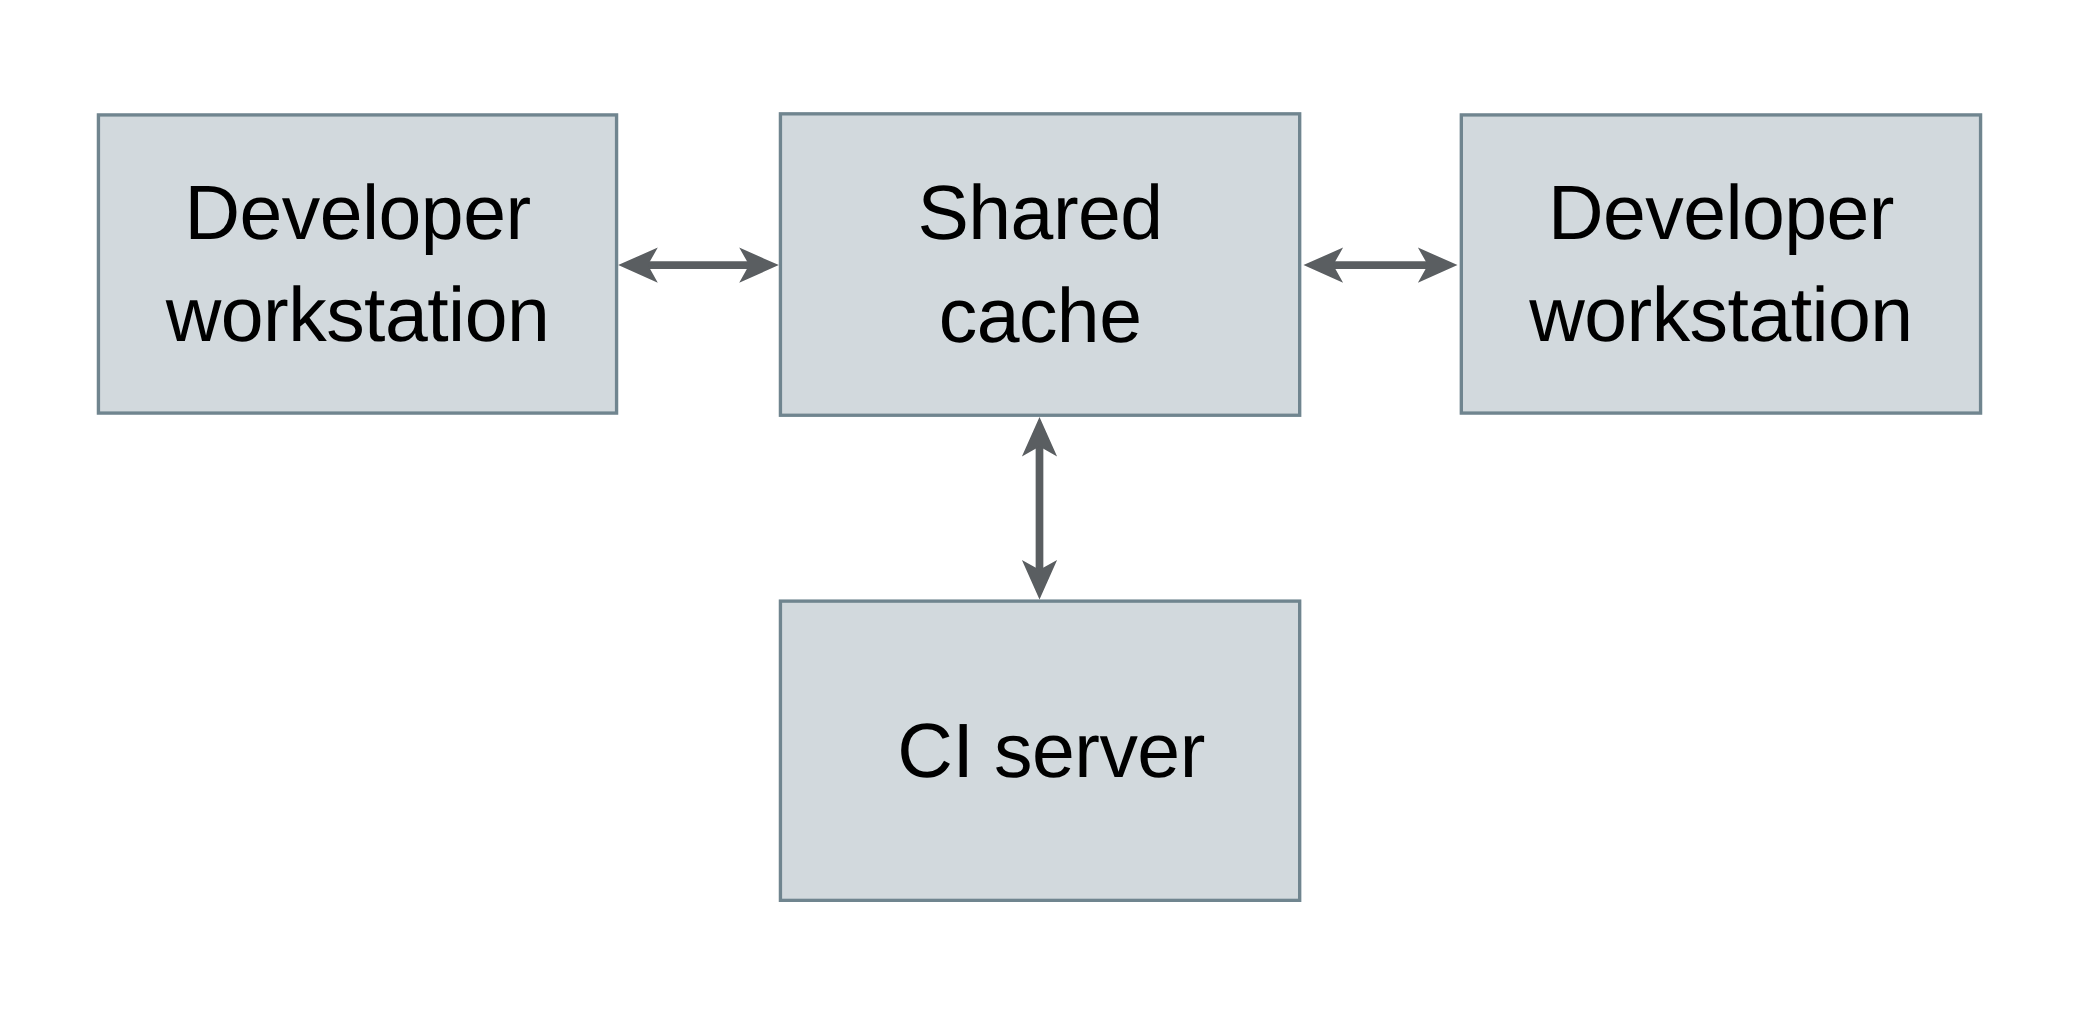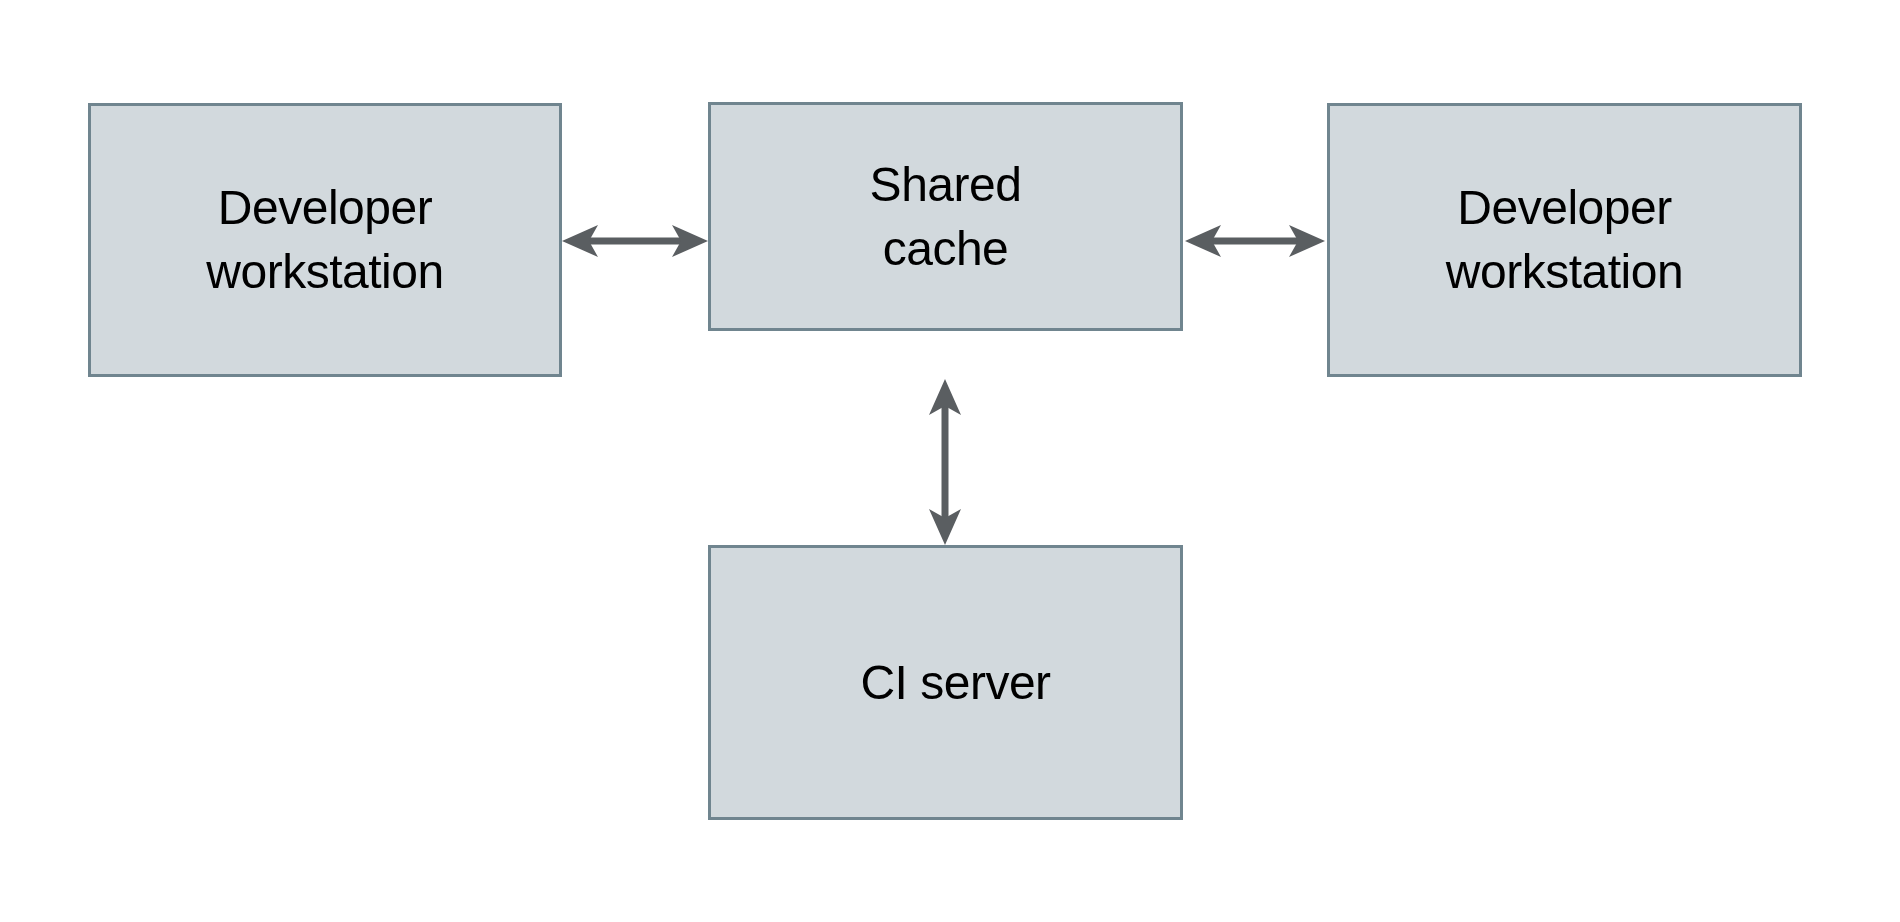--- a/index.html
+++ b/index.html
@@ -23,29 +23,29 @@
   }
   .node {
     position: absolute;
     background: var(--node-fill);
     border: 3px solid var(--node-border);
     display: flex;
     align-items: center;
     justify-content: center;
   }
   .node-label {
-    font-size: 48px;
+    font-size: 70px;
     line-height: 1.33;
     color: var(--text);
     text-align: center;
     white-space: pre-line;
     letter-spacing: -0.5px;
   }
   #node-developer-workstation-left  { left: 88px;   top: 103px; width: 474px; height: 274px; }
-  #node-shared-cache                { left: 708px;  top: 102px; width: 475px; height: 229px; }
+  #node-shared-cache                { left: 708px;  top: 102px; width: 475px; height: 277px; }
   #node-developer-workstation-right { left: 1327px; top: 103px; width: 475px; height: 274px; }
   #node-ci-server                   { left: 708px;  top: 545px; width: 475px; height: 275px; padding-left: 20px; }
   .edge {
     position: absolute;
     color: var(--arrow);
   }
   #edge-left     { left: 556px;  top: 212px; }
   #edge-right    { left: 1179px; top: 212px; }
   #edge-vertical { left: 916px;  top: 374px; }
 </style>

